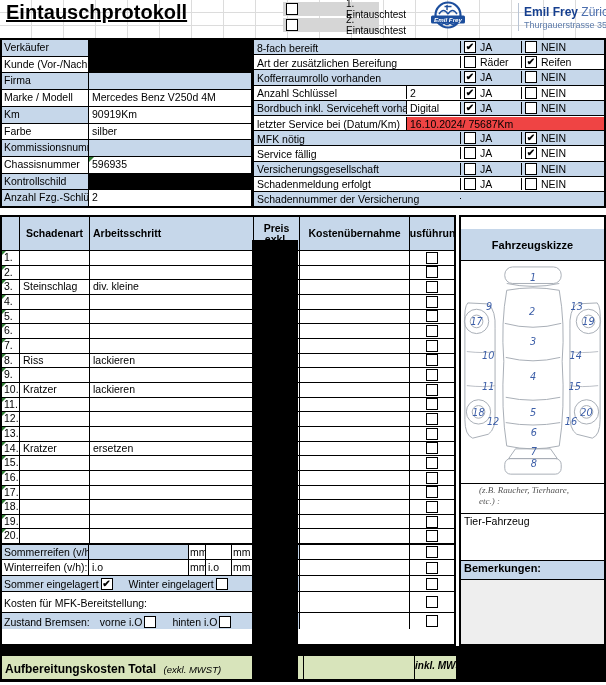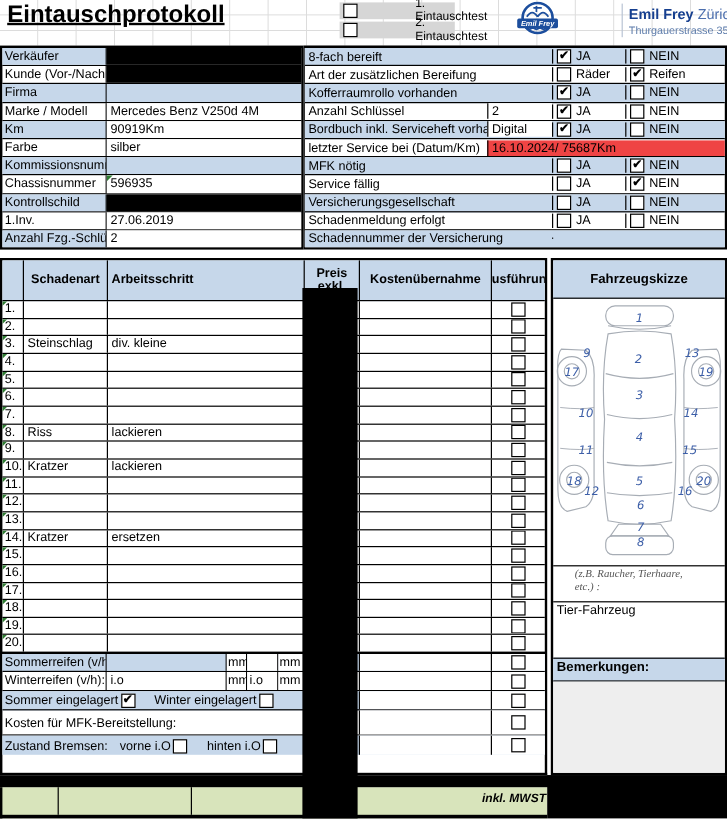--- a/index.html
+++ b/index.html
@@ -112,21 +112,21 @@
   .t-left{width:252px;flex:none;padding:3px 0 0 3px;white-space:nowrap;overflow:hidden;}
   .t-label{font-size:12px;font-weight:bold;}
   .t-suffix{font-size:9.5px;font-style:italic;margin-left:3px;}
   .t-spacer{width:46px;flex:none;}
   .t-mid{width:110px;flex:none;border-left:1px solid #000;border-right:1px solid #000;}
   .t-right{flex:1;font-size:10px;font-weight:bold;font-style:italic;text-align:right;padding:4px 1px 0 0;white-space:nowrap;overflow:hidden;}
   
   #sketch-panel{position:absolute;left:459px;top:215px;width:147px;height:431px;border:2px solid #000;
                 box-sizing:border-box;display:flex;flex-direction:column;z-index:1;background:#fff;}
   .sk-header{height:31px;flex:none;background:#c6d7ea;border-bottom:1px solid #000;font-weight:bold;
-             font-size:11px;display:flex;align-items:center;justify-content:center;}
+             font-size:11px;display:flex;align-items:center;justify-content:center;margin-top:12px;}
   .sk-area{height:222px;flex:none;position:relative;}
   .sk-note{height:28px;flex:none;border-top:1px solid #000;font-style:italic;font-size:9px;
            color:#555;padding:1px 0 0 18px;font-family:"Liberation Serif",serif;line-height:11px;}
   .sk-tier{height:16px;flex:none;border-top:1px solid #000;font-size:10.5px;padding:1px 0 0 3px;}
   .sk-empty{height:29px;flex:none;}
   .sk-bem{height:17px;flex:none;border-top:1px solid #000;border-bottom:1px solid #000;background:#c6d7ea;
           font-weight:bold;font-size:11px;padding:1px 0 0 3px;}
   .sk-gray{flex:1;background:#eeeeee;}
   svg text.zone{fill:#3d5fa8;font-size:10px;font-style:italic;font-family:"DejaVu Sans",sans-serif;}
 </style>
@@ -195,24 +195,20 @@
         <div class="vvalue cellshade"></div>
       </div>
       <div class="vrow">
         <div class="vlabel">Chassisnummer</div>
         <div class="vvalue marker">596935</div>
       </div>
       <div class="vrow shade">
         <div class="vlabel">Kontrollschild</div>
         <div class="vvalue redacted"></div>
       </div>
-      <div class="vrow">
-        <div class="vlabel">1.Inv.</div>
-        <div class="vvalue">27.06.2019</div>
-      </div>
       <div class="vrow shade">
         <div class="vlabel">Anzahl Fzg.-Schlüssel</div>
         <div class="vvalue">2</div>
       </div>
     </div>
   <div id="status-block">
       <div class="srow shade">
         <div class="slabel w206">8-fach bereift</div>
         <div class="sopt o1">
           <span class="cb checked">✔</span>
@@ -595,20 +591,24 @@
       </div>
       <div class="b-preis"></div>
       <div class="b-kost"></div>
       <div class="b-ausf">
           <span class="cb"></span>
         </div>
     </div>
   </div>
 
   <div id="total-row">
+    <div class="t-left">
+      <span class="t-label">Aufbereitungskosten Total</span>
+      <span class="t-suffix">(exkl. MWST)</span>
+    </div>
     <div class="t-spacer"></div>
     <div class="t-mid"></div>
     <div class="t-right">inkl. MWST</div>
   </div>
 
   <div id="black-band"></div>
   <div id="black-br"></div>
   <div id="vbar"></div>
 
   <div id="sketch-panel">

